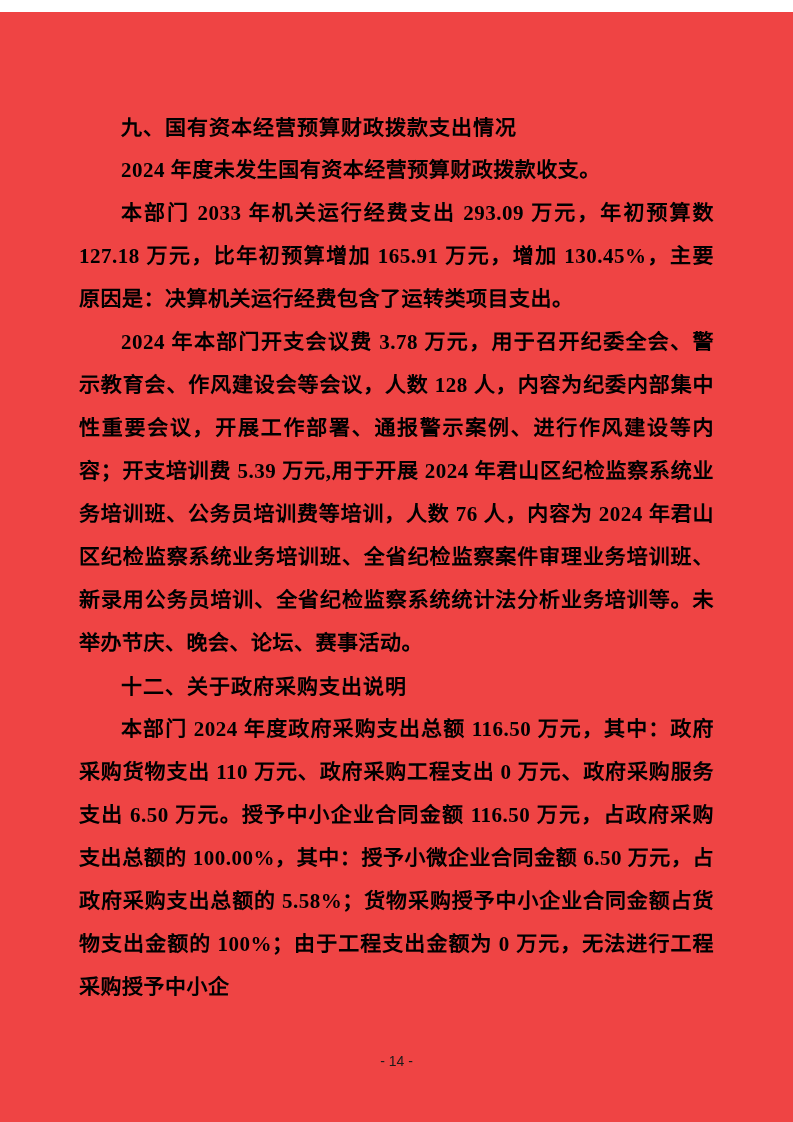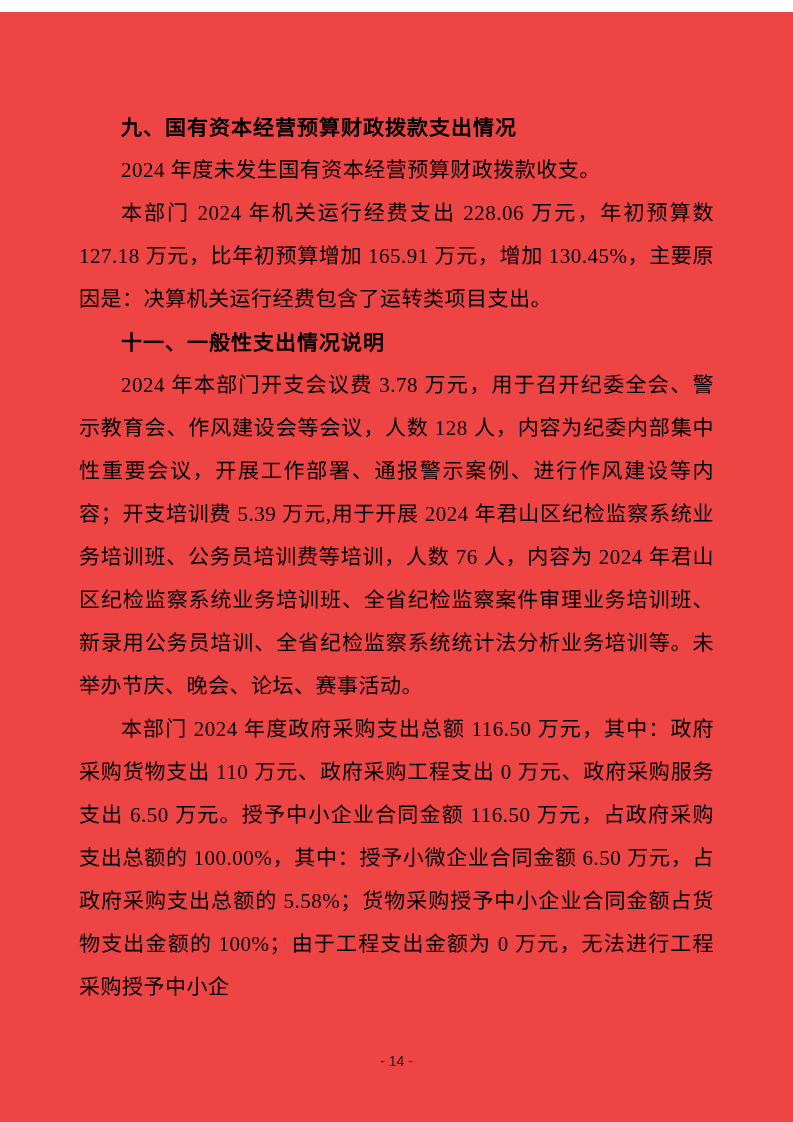--- a/index.html
+++ b/index.html
@@ -25,20 +25,21 @@
     height: 948px;
     overflow: hidden;
     font-size: 21px;
     line-height: 43px;
     text-align: justify;
   }
   .content p.paragraph {
     margin: 0;
     text-indent: 2em;
     letter-spacing: 0.5px;
+    font-weight: bold;
   }
   .content h2.heading {
     margin: 0;
     font-size: 21px;
     font-weight: bold;
     text-indent: 2em;
     text-align: left;
     line-height: 43px;
     font-family: "Liberation Sans", "DejaVu Sans", sans-serif;
     letter-spacing: 1px;
@@ -56,21 +57,21 @@
     color: #1a1a1a;
   }
 </style>
 </head>
 <body>
 
 <div class="page">
   <main class="content" id="doc-body">
       <h2 class="heading">九、国有资本经营预算财政拨款支出情况</h2>
       <p class="paragraph">2024 年度未发生国有资本经营预算财政拨款收支。</p>
-      <p class="paragraph">本部门 2024 年机关运行经费支出 228.06 万元，年初预算数 127.18 万元，比年初预算增加 165.91 万元，增加 130.45%，主要原因是：决算机关运行经费包含了运转类项目支出。</p>
-      <h2 class="heading">十一、一般性支出情况说明</h2>
+      <p class="paragraph">本部门 2033 年机关运行经费支出 293.09 万元，年初预算数 127.18 万元，比年初预算增加 165.91 万元，增加 130.45%，主要原因是：决算机关运行经费包含了运转类项目支出。</p>
       <p class="paragraph">2024 年本部门开支会议费 3.78 万元，用于召开纪委全会、警示教育会、作风建设会等会议，人数 128 人，内容为纪委内部集中性重要会议，开展工作部署、通报警示案例、进行作风建设等内容；开支培训费 5.39 万元,用于开展 2024 年君山区纪检监察系统业务培训班、公务员培训费等培训，人数 76 人，内容为 2024 年君山区纪检监察系统业务培训班、全省纪检监察案件审理业务培训班、新录用公务员培训、全省纪检监察系统统计法分析业务培训等。未举办节庆、晚会、论坛、赛事活动。</p>
+      <h2 class="heading">十二、关于政府采购支出说明</h2>
       <p class="paragraph">本部门 2024 年度政府采购支出总额 116.50 万元，其中：政府采购货物支出 110 万元、政府采购工程支出 0 万元、政府采购服务支出 6.50 万元。授予中小企业合同金额 116.50 万元，占政府采购支出总额的 100.00%，其中：授予小微企业合同金额 6.50 万元，占政府采购支出总额的 5.58%；货物采购授予中小企业合同金额占货物支出金额的 100%；由于工程支出金额为 0 万元，无法进行工程采购授予中小企</p>
     </main>
   <footer class="page-footer">
     <span>- 14 -</span>
   </footer>
 </div>
 
 </body></html>

